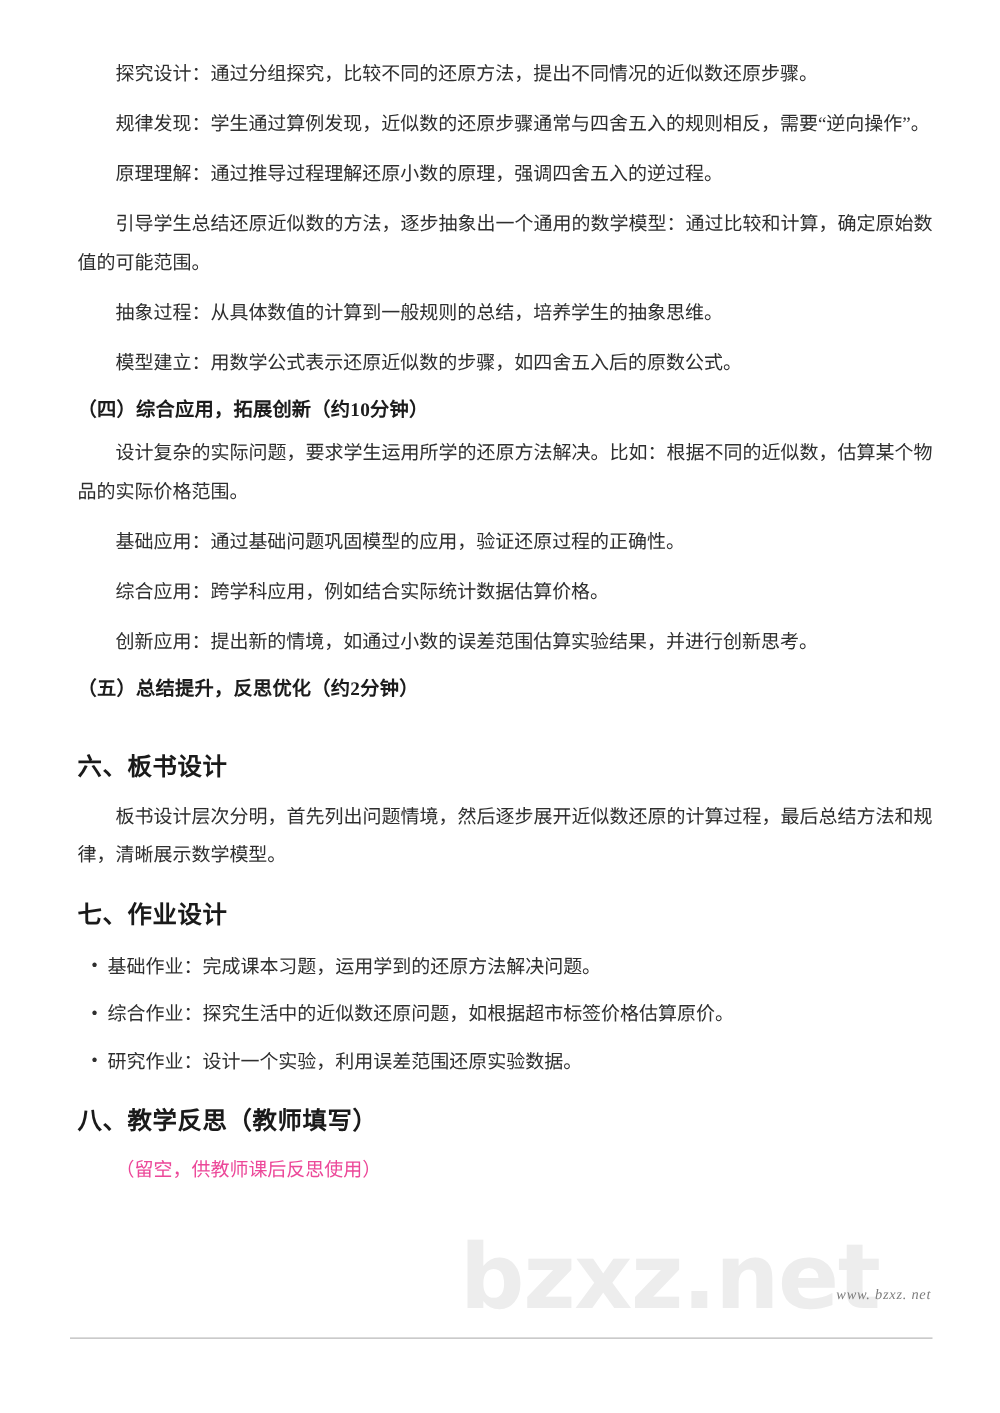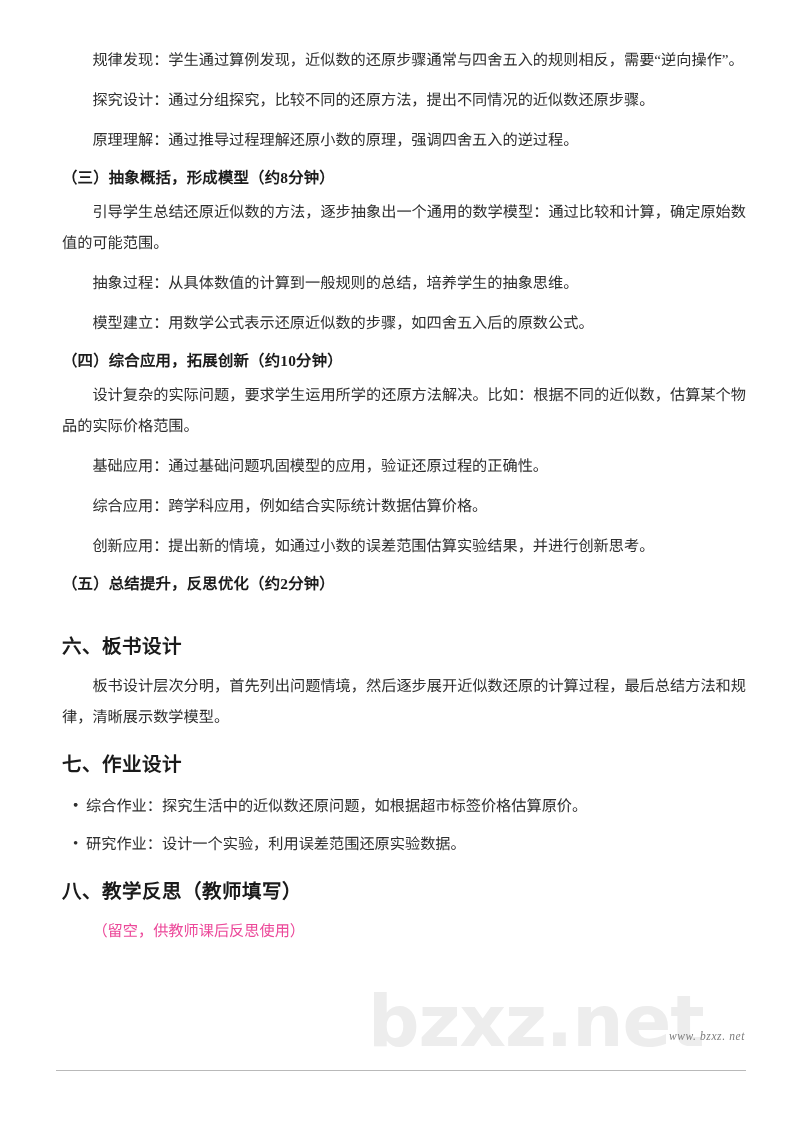--- a/index.html
+++ b/index.html
@@ -142,27 +142,26 @@
 </style>
 </head>
 <body>
 
 <div class="page">
 
   <div class="watermark">bzxz.net</div>
 
   <div class="content">
 
+    <p class="para">探究设计：通过分组探究，比较不同的还原方法，提出不同情况的近似数还原步骤。</p>
+
     <p class="para">规律发现：学生通过算例发现，近似数的还原步骤通常与四舍五入的规则相反，需要“逆向操作”。</p>
 
-    <p class="para">探究设计：通过分组探究，比较不同的还原方法，提出不同情况的近似数还原步骤。</p>
-
     <p class="para">原理理解：通过推导过程理解还原小数的原理，强调四舍五入的逆过程。</p>
 
-    <h3 class="subheading">（三）抽象概括，形成模型（约8分钟）</h3>
 
     <p class="para">引导学生总结还原近似数的方法，逐步抽象出一个通用的数学模型：通过比较和计算，确定原始数值的可能范围。</p>
 
     <p class="para">抽象过程：从具体数值的计算到一般规则的总结，培养学生的抽象思维。</p>
 
     <p class="para">模型建立：用数学公式表示还原近似数的步骤，如四舍五入后的原数公式。</p>
 
     <h3 class="subheading">（四）综合应用，拓展创新（约10分钟）</h3>
 
     <p class="para">设计复杂的实际问题，要求学生运用所学的还原方法解决。比如：根据不同的近似数，估算某个物品的实际价格范围。</p>
@@ -178,20 +177,21 @@
 
     <h2 class="heading first-major">六、板书设计</h2>
 
     <p class="para">板书设计层次分明，首先列出问题情境，然后逐步展开近似数还原的计算过程，最后总结方法和规律，清晰展示数学模型。</p>
 
     <h2 class="heading">七、作业设计</h2>
 
     <ul class="bullet-list">
       <li class="bullet-item">
         <span class="dot">•</span>
+        <span>基础作业：完成课本习题，运用学到的还原方法解决问题。</span>
       </li>
       <li class="bullet-item">
         <span class="dot">•</span>
         <span>综合作业：探究生活中的近似数还原问题，如根据超市标签价格估算原价。</span>
       </li>
       <li class="bullet-item">
         <span class="dot">•</span>
         <span>研究作业：设计一个实验，利用误差范围还原实验数据。</span>
       </li>
     </ul>

